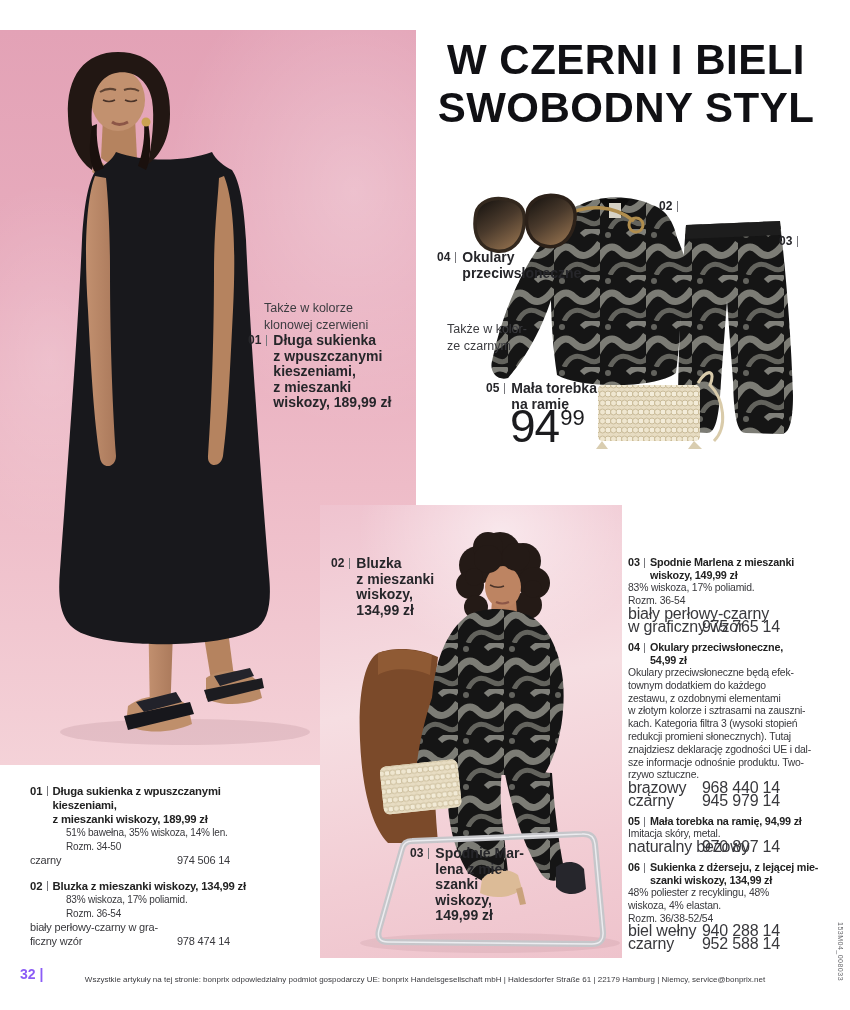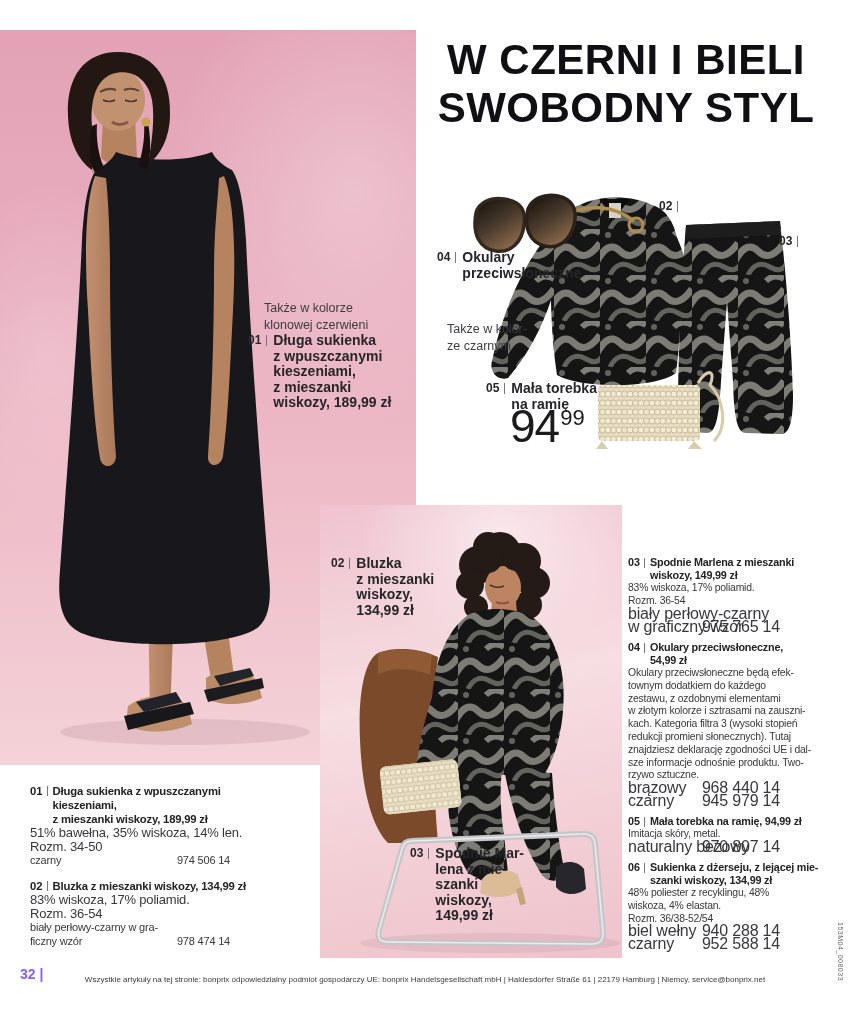--- a/index.html
+++ b/index.html
@@ -43,21 +43,21 @@
   .prod { margin-bottom:7px; }
   .colL .prod { margin-bottom:12px; }
   .prod-head { display:flex; }
   .p-num { font-weight:700; flex:none; }
   .p-sep { width:1px; height:10px; background:#77777c; margin:2px 5px 0 4px; flex:none; }
   .p-title { font-weight:700; white-space:pre-line; letter-spacing:-.2px; }
   .colR .p-num, .colR .p-title { font-size:10.8px; line-height:13.2px; }
   .colL .p-num, .colL .p-title { font-size:11.3px; line-height:14px; }
   .p-details { color:#38383c; white-space:pre-line; letter-spacing:-.2px; }
   .colR .p-details { font-size:10.4px; line-height:12.8px; }
-  .colL .p-details { font-size:13px;  line-height:13.8px; }
+  .colL .p-details { font-size:10px;  line-height:13.8px;margin-left:36px; }
   .variant { position:relative; color:#38383c; letter-spacing:-.2px; }
   .colR .variant { font-size:16px; line-height:12.8px; }
   .colL .variant { font-size:11px;  line-height:13.8px; }
   .v-color { white-space:pre-line; display:inline-block; }
   .v-code { position:absolute; bottom:0; }
   .colR .v-code { right:48px; }
   .colL .v-code { right:50px; }
   
   .page-num { position:absolute; left:20px; top:966px; font-size:14px; font-weight:600; color:#8b5cf6; }
   .footer-text { position:absolute; left:0; right:0; top:975px; text-align:center; font-size:8px; color:#3a3a3e; }

